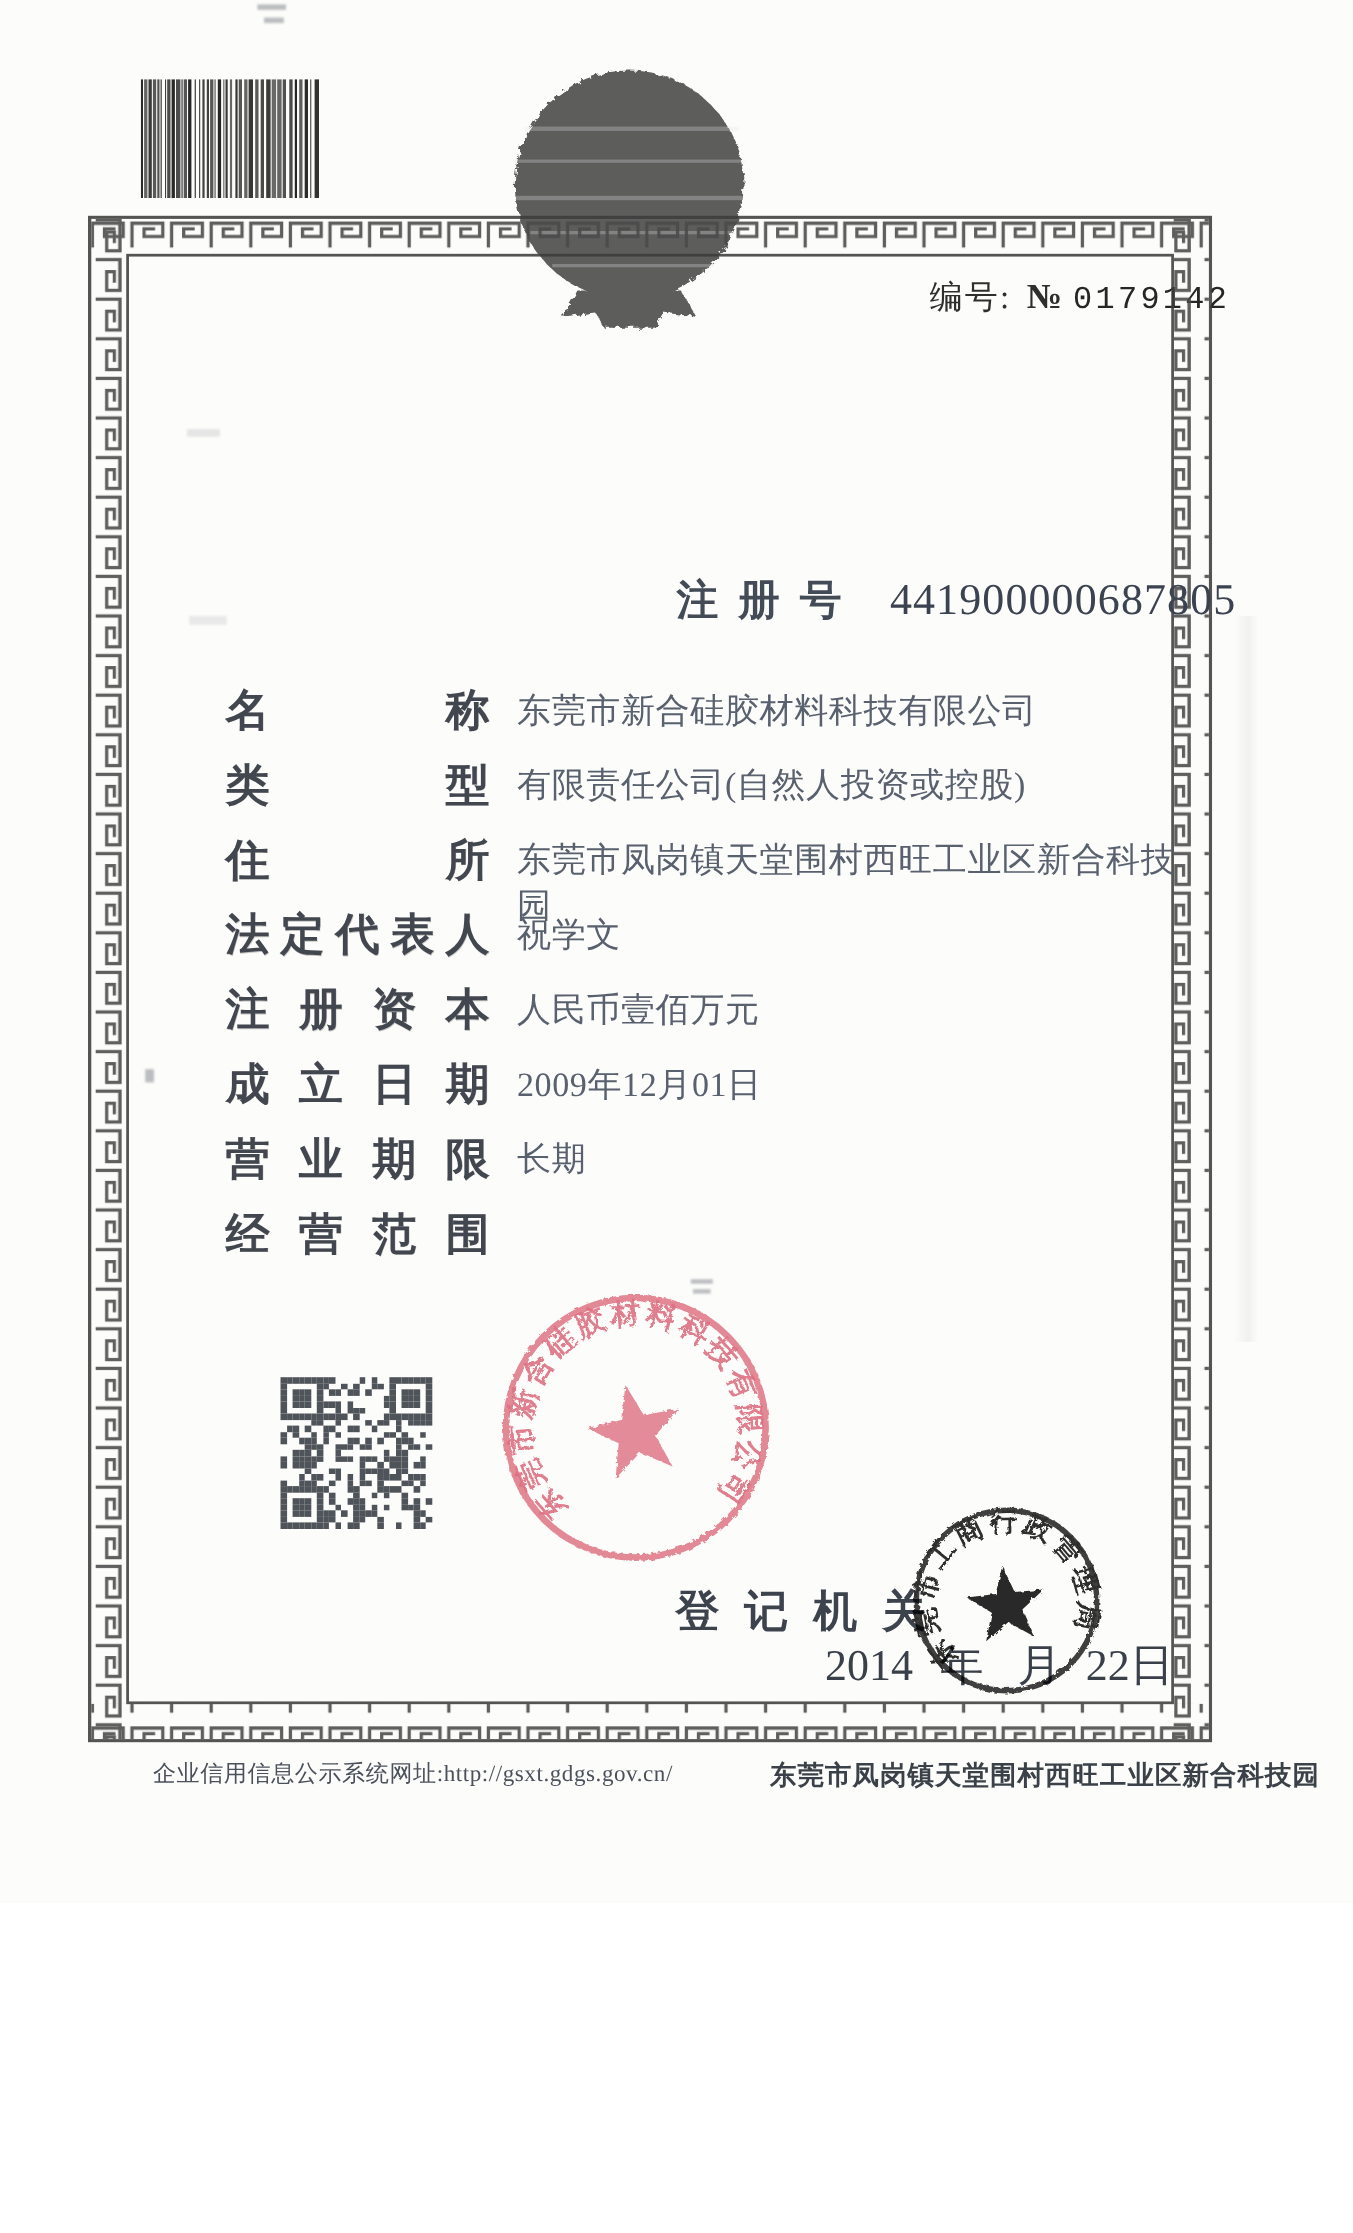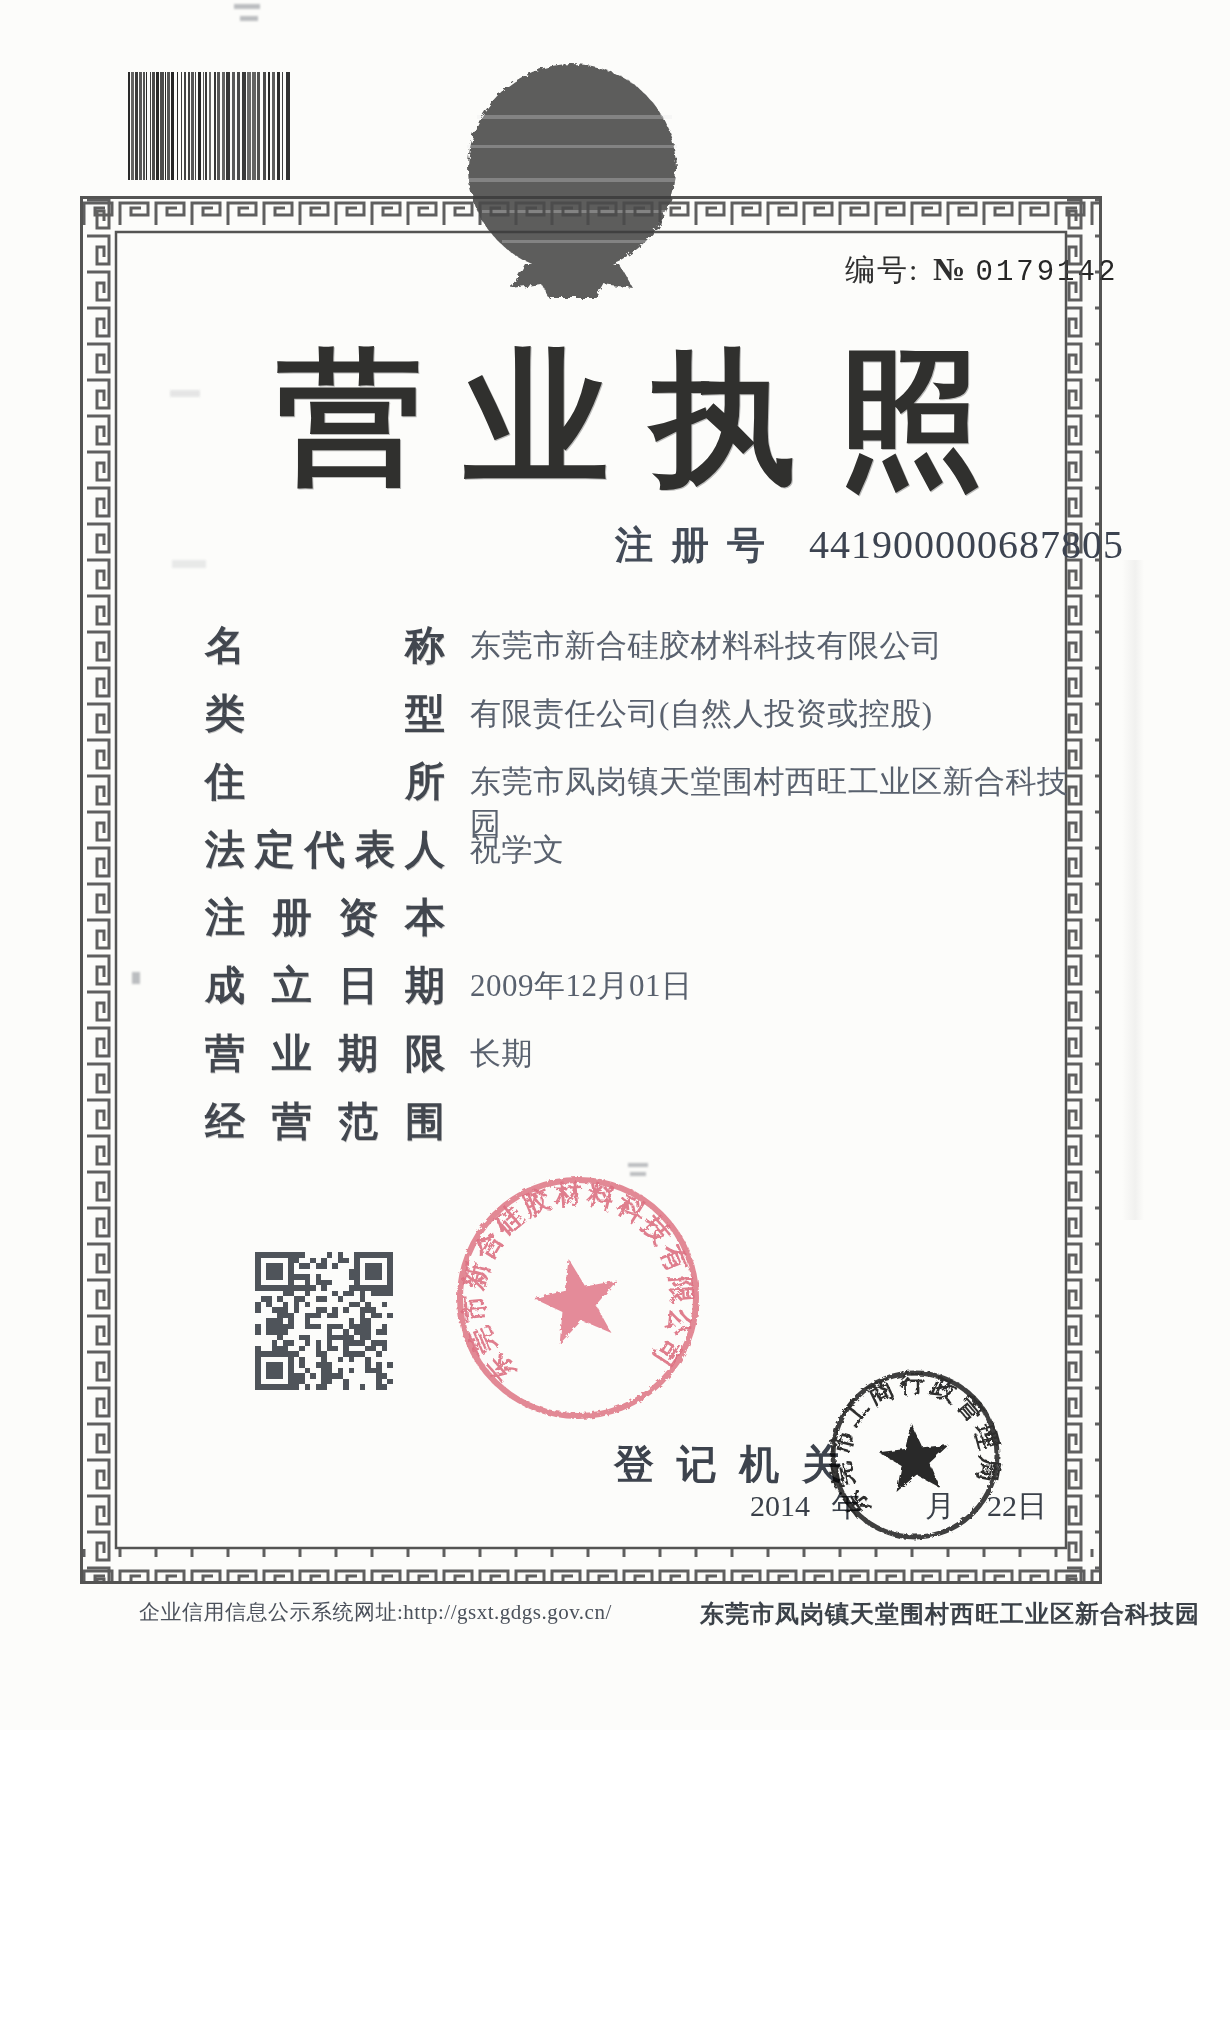--- a/index.html
+++ b/index.html
@@ -34,21 +34,21 @@
   .fvalue{margin-left:25px;padding-top:7px;font-size:31px;color:#59616e;letter-spacing:.5px;}
   .row.last .fvalue{font-size:27px;line-height:36px;width:612px;color:#4c535f;padding-top:4px;}
   
   .qr{position:absolute;left:255px;top:1252px;width:138px;height:138px;display:grid;
       grid-template-columns:repeat(25,1fr);grid-template-rows:repeat(25,1fr);
       filter:blur(.3px);opacity:.88;}
   .qr b{background:#383d44;}
   
   .seal-red{position:absolute;left:452px;top:1172px;mix-blend-mode:multiply;filter:blur(.4px);opacity:.9;}
   .reg-organ{position:absolute;left:614px;top:1437px;width:228px;font-size:40px;font-weight:600;color:#3d434d;}
-  .dateline{position:absolute;left:750px;top:1486px;width:310px;height:50px;font-size:30px;color:#3a4049;}
+  .dateline{position:absolute;left:750px;top:1486px;width:310px;height:50px;font-size:40px;color:#3a4049;}
   .dateline span{position:absolute;top:0;white-space:nowrap;}
   .stamp-black{position:absolute;left:824px;top:1364px;mix-blend-mode:multiply;filter:blur(.3px);opacity:.92;}
   
   .footer-left{position:absolute;left:95px;top:1598px;font-size:21px;color:#4b515b;letter-spacing:.5px;margin-left:44px;}
   .footer-right{position:absolute;left:700px;top:1598px;font-size:24px;font-weight:600;color:#3b4148;letter-spacing:1px;}
   
   .smudge{position:absolute;background:rgba(90,95,105,.4);filter:blur(1px);}
   .edge-shade{position:absolute;left:1122px;top:560px;width:22px;height:660px;
               background:linear-gradient(90deg,rgba(0,0,0,0) 0%,rgba(60,60,60,.06) 60%,rgba(0,0,0,0) 100%);}
 </style>
@@ -93,21 +93,20 @@
       </pattern>
     </defs>
     <rect x="1.5" y="1.5" width="1019" height="1385" fill="none" stroke="#3d3d3d" stroke-width="3"></rect>
     <rect x="36" y="36" width="950" height="1316" fill="none" stroke="#3d3d3d" stroke-width="2.5"></rect>
     <rect x="3" y="3" width="1016" height="32" fill="url(#gkh)"></rect>
     <rect x="3" y="1353" width="1016" height="32" fill="url(#gkh)"></rect>
     <rect x="3" y="3" width="32" height="1382" fill="url(#gkv)"></rect>
     <rect x="987" y="3" width="32" height="1382" fill="url(#gkv)"></rect>
   </svg>
 
-  <div class="title">营业执照</div>
 
   <div class="regline">
     <div class="reglabel" data-justify="">
         <span>注</span>
         <span>册</span>
         <span>号</span>
       </div>
     <div class="regvalue">441900000687805</div>
   </div>
 
@@ -143,20 +142,21 @@
         </div>
       <div class="fvalue">祝学文</div>
     </div>
     <div class="row">
       <div class="flabel" data-justify="">
           <span>注</span>
           <span>册</span>
           <span>资</span>
           <span>本</span>
         </div>
+      <div class="fvalue">人民币壹佰万元</div>
     </div>
     <div class="row">
       <div class="flabel" data-justify="">
           <span>成</span>
           <span>立</span>
           <span>日</span>
           <span>期</span>
         </div>
       <div class="fvalue">2009年12月01日</div>
     </div>

